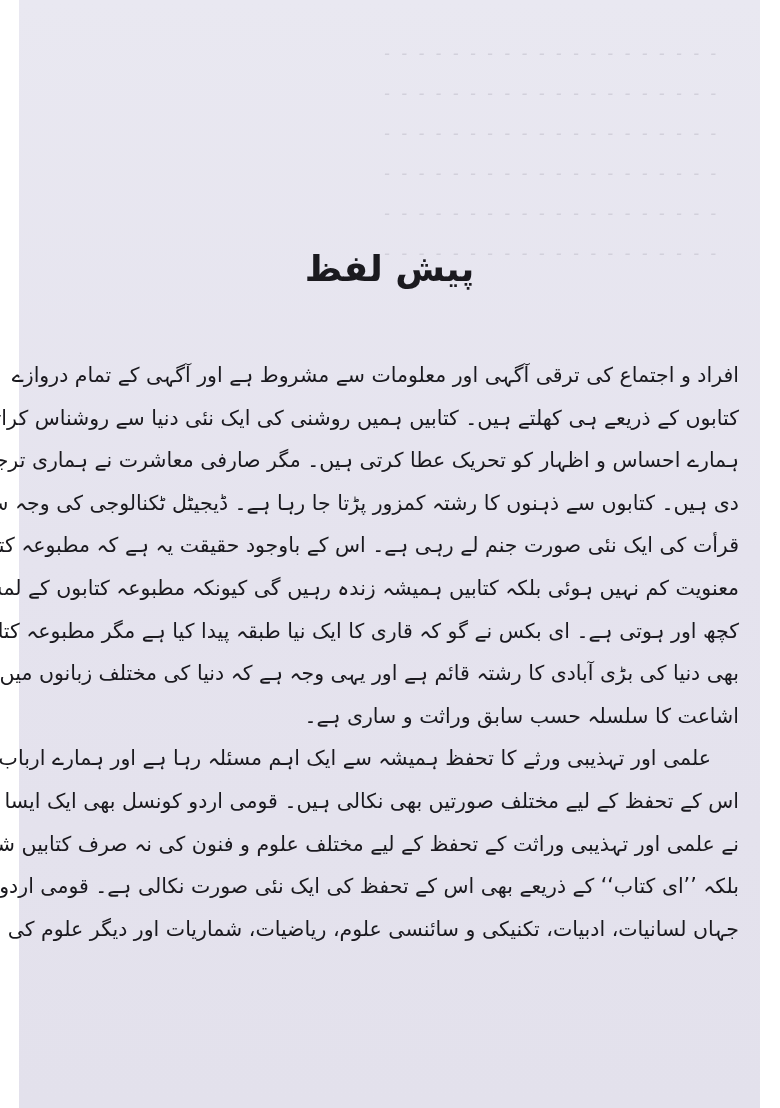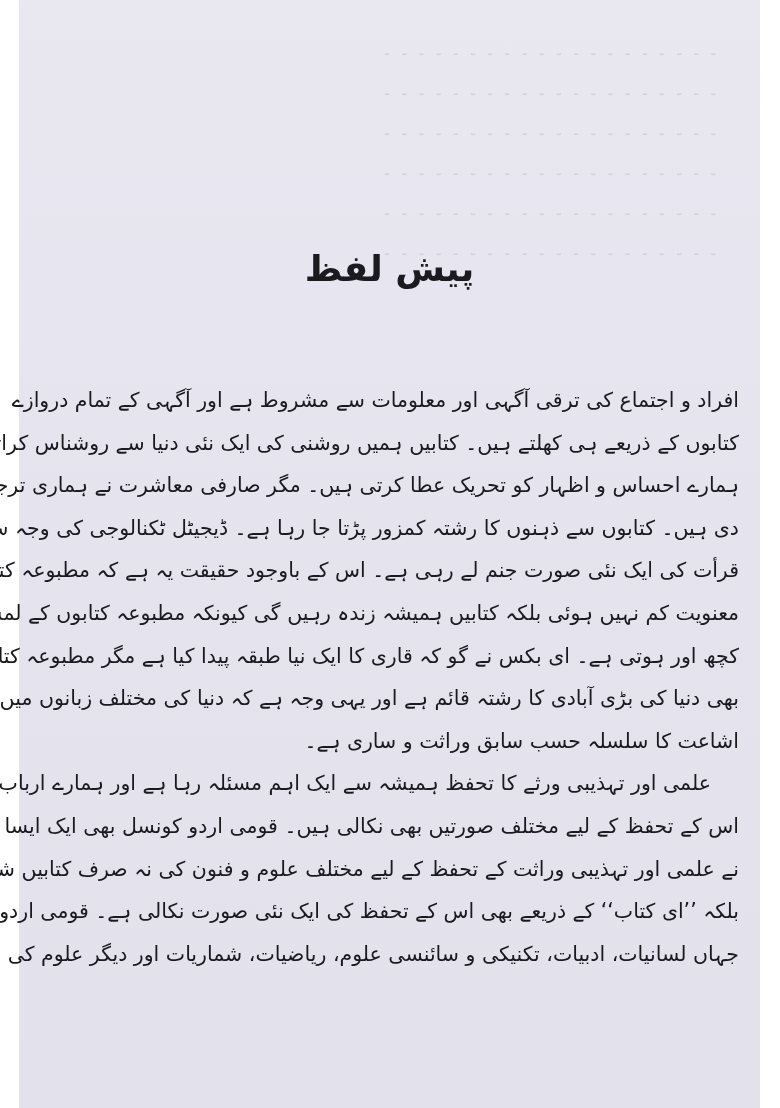--- a/index.html
+++ b/index.html
@@ -48,21 +48,21 @@
       text-align: center;
       direction: rtl;
       font-family: "DejaVu Sans", sans-serif;
       font-size: 36px;
       font-weight: bold;
       color: #1b1a1f;
     }
     .body-text {
       position: absolute;
       left: 40px;
-      top: 379px;
+      top: 354px;
       width: 680px;
       direction: rtl;
       font-family: "DejaVu Sans", sans-serif;
       font-size: 20.5px;
       color: #1a191e;
     }
     .line {
       height: 42.6px;
       line-height: 42.6px;
       text-align: justify;

